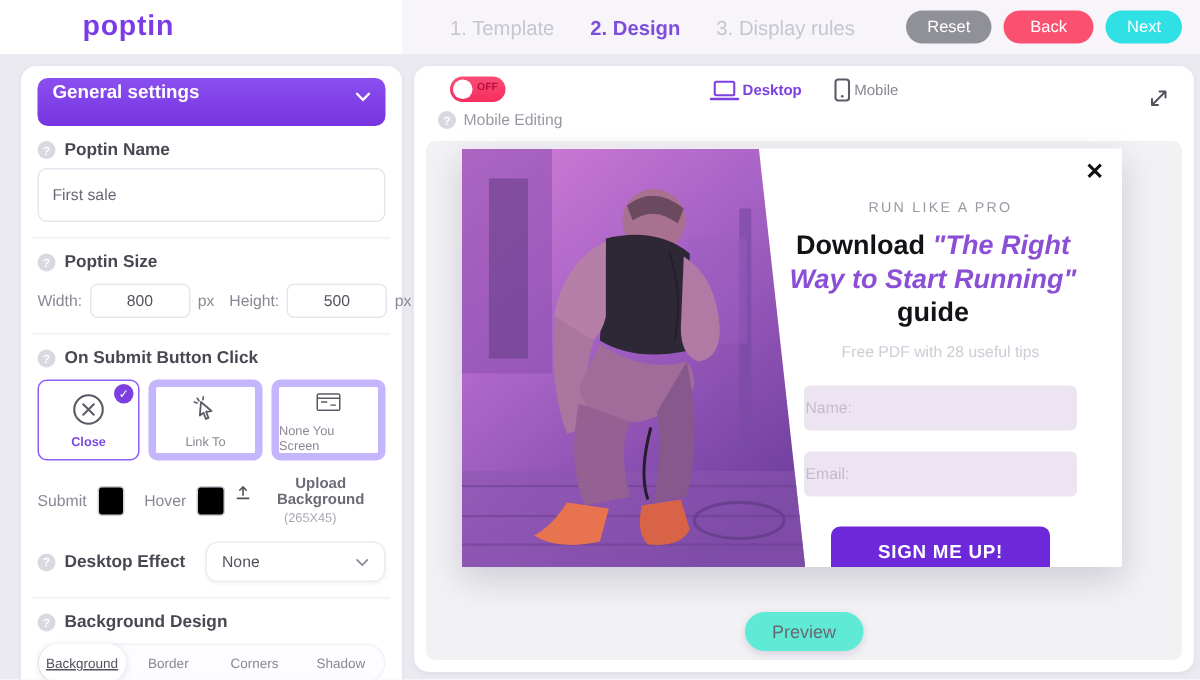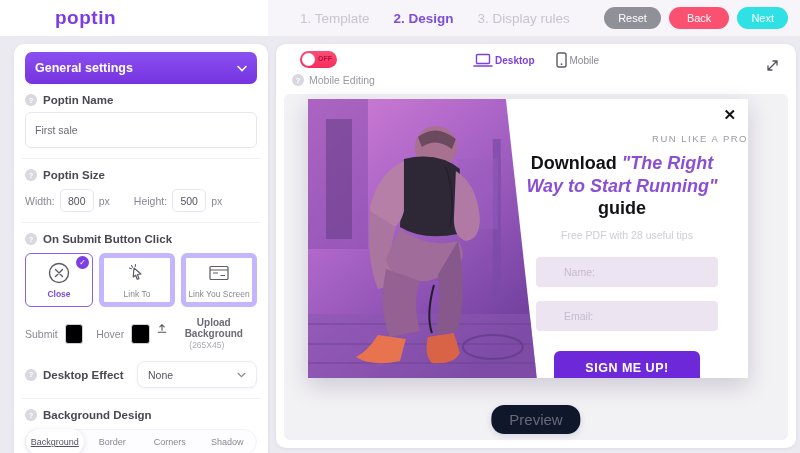--- a/index.html
+++ b/index.html
@@ -17,31 +17,31 @@
   .hdr-btns { position:absolute; right:12px; display:flex; gap:8px; align-items:center; }
   .pill-btn { border:none; border-radius:12px; color:#fff; font-size:11px; padding:5px 14px; cursor:pointer; font-family:inherit; }
   .btn-reset { background:#909098; }
   .btn-back  { background:#fb5170; padding:5px 18px; }
   .btn-next  { background:#2fe0e4; }
 
   
   .sidebar { position:absolute; top:44px; left:14px; width:254px; height:500px;
     background:#fff; border-radius:10px; box-shadow:0 1px 4px rgba(60,40,110,.07); padding:8px 11px; }
   .gs-head { background:linear-gradient(180deg,#8a4ff0,#7634e0); color:#fff; border-radius:7px;
-    height:29px; display:flex; align-items:center; justify-content:space-between;
+    height:29px; display:flex; align-items:flex-end; justify-content:space-between;
     padding:16px 10px; font-size:12.5px; font-weight:bold; cursor:pointer;gap:12px; }
   .qrow { display:flex; align-items:center; gap:6px; margin-top:10px; }
   .qicon { width:12px; height:12px; border-radius:50%; background:#d9d7e0; color:#fff;
     font-size:8px; font-weight:bold; display:flex; align-items:center; justify-content:center; flex:none; }
   .flabel { font-size:11.5px; font-weight:bold; color:#4a4752; }
   .tinput { width:100%; height:36px; border:1px solid #e7e5ed; border-radius:6px;
     font-size:10.5px; color:#6b6875; padding:0 9px; margin-top:6px; font-family:inherit; }
   .divider { height:1px; background:#f1eff5; margin:10px -3px 0; }
   .size-row { display:flex; align-items:center; gap:5px; margin-top:8px; font-size:10.5px; color:#8a8794; }
-  .size-input { width:34px; height:23px; border:1px solid #e7e5ed; border-radius:5px;
+  .size-input { width:67px; height:23px; border:1px solid #e7e5ed; border-radius:5px;
     text-align:center; font-size:10.5px; color:#55525e; font-family:inherit; }
   .size-gap { width:14px; }
 
   .cards { display:flex; gap:6px; margin-top:8px; }
   .opt-card { position:relative; flex:1; height:54px; background:#fff; border:5px solid #c4b5fd;
     border-radius:6px; display:flex; flex-direction:column; align-items:center;
     justify-content:center; gap:4px; cursor:pointer; }
   .opt-card.selected { border:1.5px solid #8b5cf6; }
   .opt-label { font-size:8.5px; color:#8a8894; }
   .opt-card.selected .opt-label { color:#7d4ae0; font-weight:bold; }
@@ -85,35 +85,35 @@
 
   .stage { position:absolute; left:8px; right:8px; top:50px; bottom:8px; background:#f2f1f4; border-radius:6px; }
 
   
   .popup { position:absolute; left:24px; top:5px; width:440px; height:279px; background:#fff;
     box-shadow:0 8px 22px rgba(40,30,70,.18); overflow:hidden; }
   .popup-img { position:absolute; left:0; top:0; width:52%; height:100%;
     clip-path:polygon(0 0, 86.5% 0, 100% 100%, 0 100%); }
   .popup-right { position:absolute; right:0; top:0; width:55%; height:100%; text-align:center; padding-top:22px; }
   .close-x { position:absolute; top:8px; right:12px; font-size:15px; font-weight:bold; color:#111; cursor:pointer; line-height:1; }
-  .eyebrow { font-size:9.5px; letter-spacing:1.5px; color:#9b99a3; margin-top:12px;text-align:right; }
+  .eyebrow { font-size:9.5px; letter-spacing:1.5px; color:#9b99a3; margin-top:12px; }
   .headline { font-size:18px; line-height:1.25; font-weight:bold; color:#141217; margin:8px 14px 0 4px; }
   .hl-purple { color:#8b4fd6; font-style:italic; }
   .subtext { font-size:10.5px; color:#cfccd6; margin-top:9px;text-align:center; }
   .pfield { display:block; width:182px; height:30px; margin:0 auto; background:#ede4f2; border:none;
-    border-radius:4px; font-size:10.5px; color:#6b6875; padding:0 28px; font-family:inherit; }
+    border-radius:4px; font-size:10.5px; color:#6b6875; padding:0 1px; font-family:inherit; }
   .pfield::placeholder { color:#c5bbcd; }
   .pfield.f1 { margin-top:16px; }
   .pfield.f2 { margin-top:14px; }
   .signup { display:block; width:146px; height:34px; margin:20px auto 0; background:#6d28d9; color:#fff;
     border:none; border-radius:6px; font-size:12.5px; font-weight:bold; letter-spacing:.5px;
     cursor:pointer; font-family:inherit; }
 
-  .preview-btn { position:absolute; left:50%; transform:translateX(-50%); bottom:6px; background:#0f172a;
-    border:none; border-radius:13px; padding:6px 18px; font-size:15px; color:#6b6875;
+  .preview-btn { position:absolute; left:50%; transform:translateX(-50%); bottom:6px; background:#5eead4;
+    border:none; border-radius:13px; padding:6px 18px; font-size:12px; color:#6b6875;
     box-shadow:0 2px 6px rgba(60,40,110,.15); cursor:pointer; font-family:inherit; }
 
   svg { display:block; }
 </style>
 </head>
 <body>
 
 <div class="header">
   <div class="logo">poptin</div>
   <div class="steps">
@@ -182,21 +182,21 @@
         <path d="M9 7 L16 13 L12.4 13.5 L14 17.6 L12.2 18.3 L10.7 14.2 L8.2 16 Z" fill="none" stroke="#5d5a66" stroke-width="1.2" stroke-linejoin="round"></path>
         <path d="M6.5 4.5 L7.6 6.2 M4.5 7 L6.4 7.7 M10.5 3.5 L10.3 5.5" stroke="#5d5a66" stroke-width="1.1" stroke-linecap="round"></path>
       </svg>
       <span class="opt-label">Link To</span>
     </div>
     <div class="opt-card">
       <svg width="26" height="24" viewBox="0 0 26 24">
         <rect x="4" y="5.5" width="18" height="13" rx="1" fill="none" stroke="#5d5a66" stroke-width="1.2"></rect>
         <path d="M4 9 H22 M7 12 L12 12 M14.5 14.5 L19 14.5" stroke="#5d5a66" stroke-width="1.1"></path>
       </svg>
-      <span class="opt-label">Link You Screen</span>
+      <span class="opt-label">None You Screen</span>
     </div>
   </div>
 
   
   <div class="swatch-row">
     <span class="sw-label">Submit</span>
     <span class="swatch"></span>
     <span class="sw-label" style="margin-left:6px">Hover</span>
     <span class="swatch"></span>
     <span class="upload-blk">

